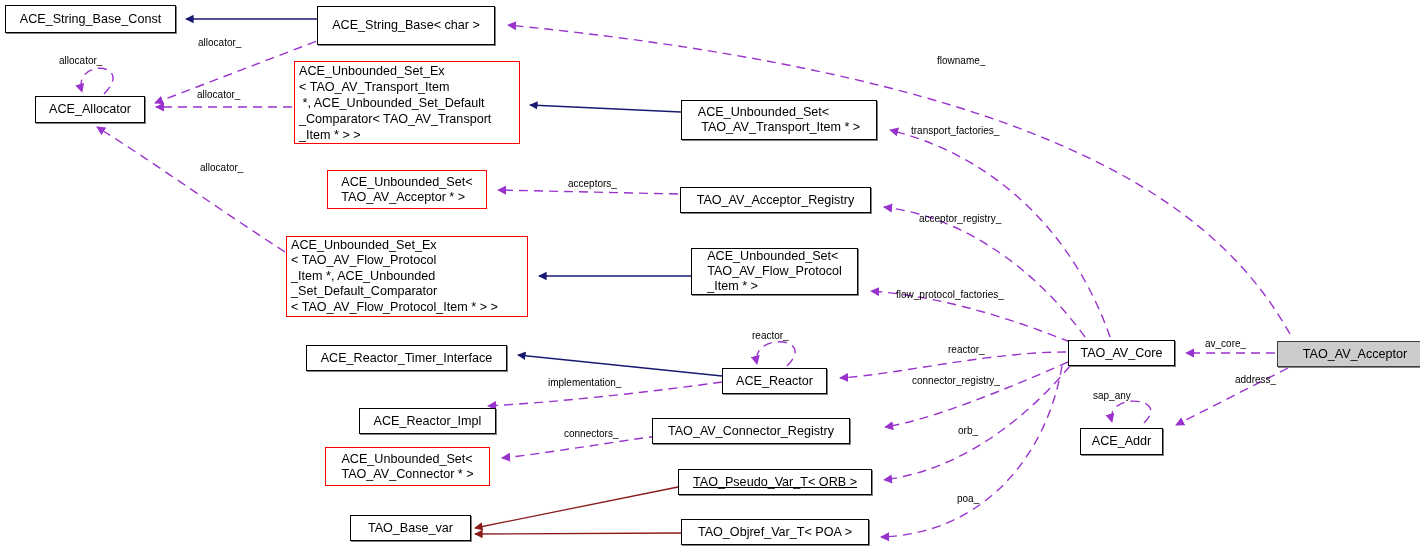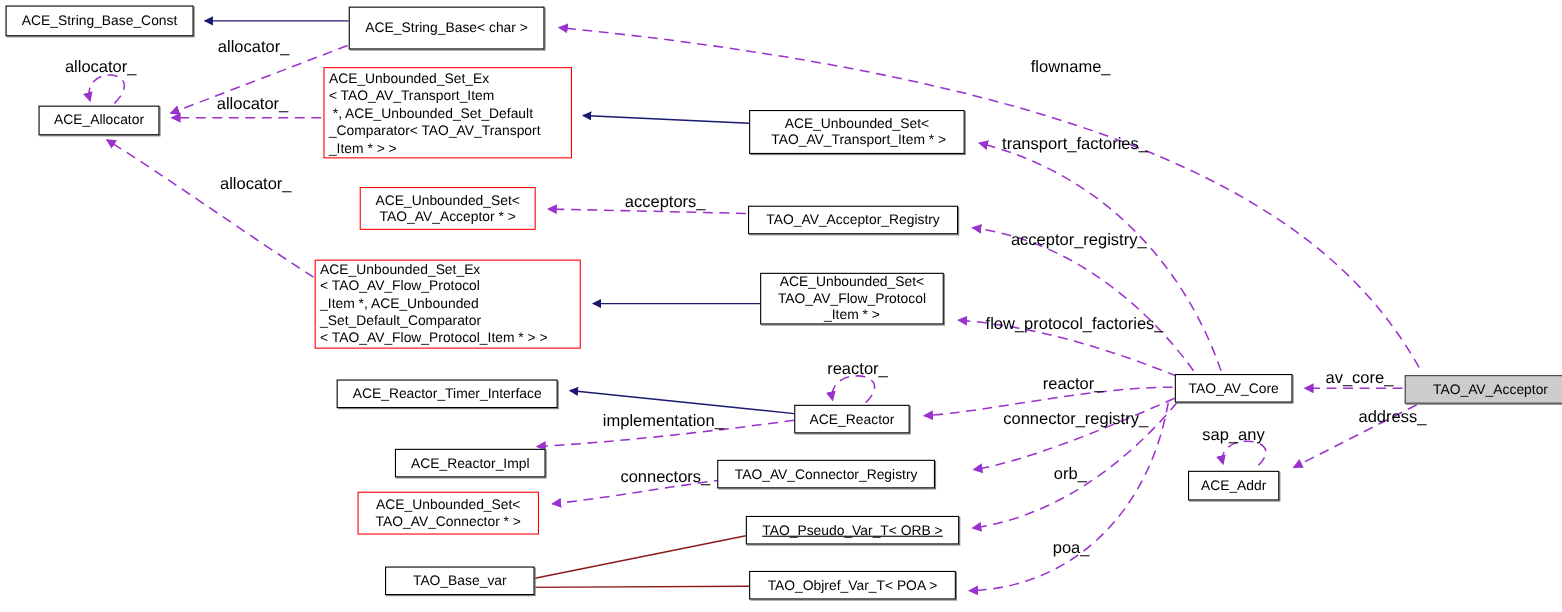--- a/index.html
+++ b/index.html
@@ -28,38 +28,38 @@
     display: flex;
     align-items: center;
     justify-content: center;
     background: #ffffff;
     border: 1px solid #000000;
     box-shadow: 1px 1px 0 0 #808080;
     font-size: 12.6px;
     color: #000000;
     line-height: 15px;
     white-space: pre;
-    text-align: center;
+    text-align: left;
     padding: 1px 4px;
   }
   .node.red {
     border: 1px solid #ff0000;
     box-shadow: none;
   }
   .node.highlight {
     background: #cccccc;
     border: 1px solid #404040;
   }
   .node.leftalign {
     justify-content: flex-start;
     text-align: left;
   }
   .edge-label {
     position: absolute;
-    font-size: 15px;
+    font-size: 10px;
     color: #000000;
     white-space: nowrap;
     background: transparent;
     line-height: 14px;
   }
 </style>
 </head>
 <body>
 
 <div id="diagram">
@@ -167,21 +167,21 @@
 
   <div class="node" style="left:359px; top:395px; width:137px; height:26px;margin-top:13px;">ACE_Reactor_Impl</div>
 
   <div class="node" style="left:652px; top:418px; width:198px; height:26px;">TAO_AV_Connector_Registry</div>
 
   <div class="node red" style="left:325px; top:447px; width:165px; height:39px;">ACE_Unbounded_Set&lt;
 TAO_AV_Connector * &gt;</div>
 
   <div class="node" style="left:678px; top:469px; width:194px; height:26px;text-decoration:underline;">TAO_Pseudo_Var_T&lt; ORB &gt;</div>
 
-  <div class="node" style="left:350px; top:515px; width:136px; height:26px;">TAO_Base_var</div>
+  <div class="node" style="left:350px; top:515px; width:121px; height:26px;">TAO_Base_var</div>
 
   <div class="node" style="left:681px; top:519px; width:188px; height:26px;">TAO_Objref_Var_T&lt; POA &gt;</div>
 
   <div class="node" style="left:1068px; top:340px; width:107px; height:26px;">TAO_AV_Core</div>
 
   <div class="node" style="left:1080px; top:428px; width:83px; height:27px;">ACE_Addr</div>
 
   <div class="node highlight" style="left:1277px; top:341px; width:156px; height:26px;">TAO_AV_Acceptor</div>
 
   <div class="edge-label" style="left:198px; top:36px;">allocator_</div>

